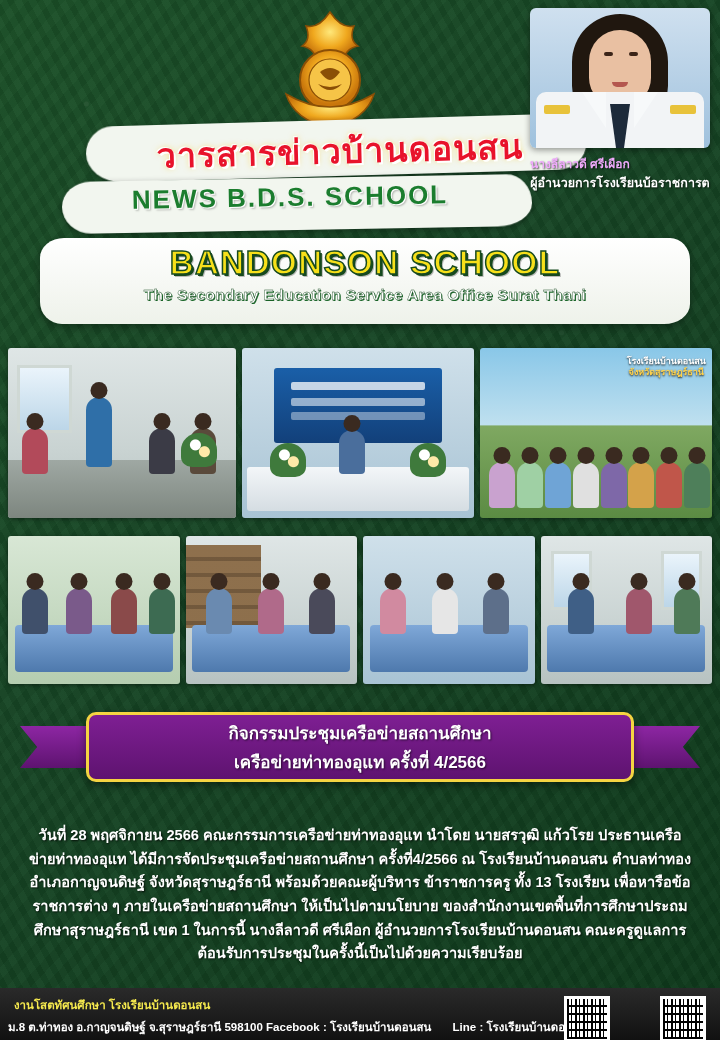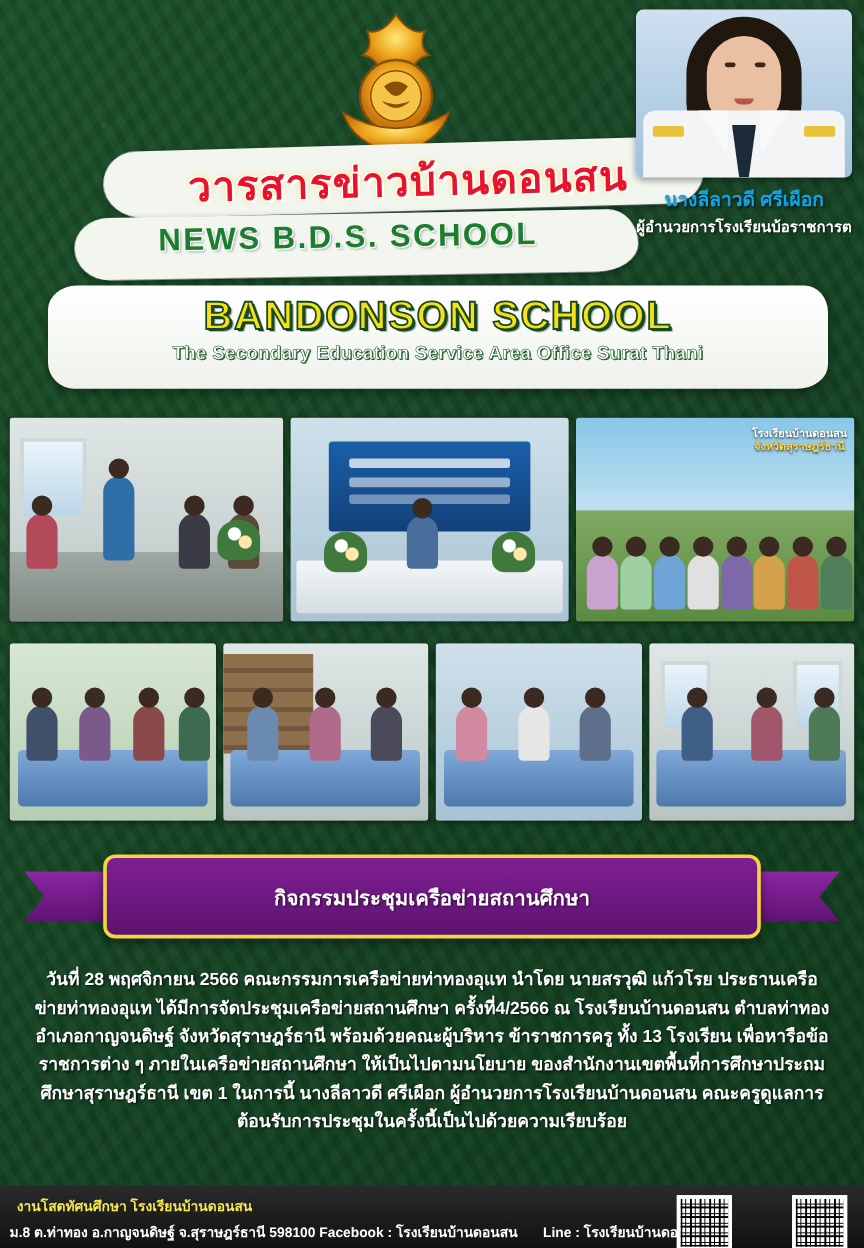--- a/index.html
+++ b/index.html
@@ -134,22 +134,22 @@
   .d-collar-l { left: 52px; border-width: 0 24px 36px 0; border-color: transparent #f7f9fa transparent transparent; }
   .d-collar-r { right: 52px; border-width: 0 0 36px 24px; border-color: transparent transparent transparent #f7f9fa; }
   .d-tie {
     position: absolute; left: 50%; bottom: 0; transform: translateX(-50%);
     width: 20px; height: 44px; background: #1d2a3a; clip-path: polygon(0 0, 100% 0, 70% 100%, 30% 100%);
   }
   .d-epaulet { position: absolute; bottom: 34px; width: 26px; height: 9px; background: #e8c23a; border-radius: 2px;}
   .d-epaulet.l { left: 14px; } .d-epaulet.r { right: 14px; }
 
   .director-name {
-    margin-top: 6px; text-align: center;
-    color: #0ea5e9; font-weight: bold; font-size: 16px;
+    margin-top: 6px; text-align: left;
+    color: #f0abfc; font-weight: bold; font-size: 12px;
     text-shadow: 1px 1px 2px rgba(0,0,0,.7);
   }
   .director-role {
     text-align: center; color: #ffffff; font-weight: bold; font-size: 12.5px;
     text-shadow: 1px 1px 2px rgba(0,0,0,.7);
   }
 
   
   .issue-box {
     position: absolute; right: 22px; top: 238px; width: 156px;
@@ -259,21 +259,21 @@
   .ribbon-l, .ribbon-r {
     position: absolute; top: 726px; width: 78px; height: 42px;
     background: linear-gradient(180deg,#8d26a3 0%, #5e1370 100%);
     box-shadow: 0 2px 5px rgba(0,0,0,.4);
   }
   .ribbon-l { left: 20px; clip-path: polygon(0 0, 100% 0, 100% 100%, 0 100%, 22% 50%); }
   .ribbon-r { right: 20px; clip-path: polygon(0 0, 100% 0, 78% 50%, 100% 100%, 0 100%); }
 
   
   .body-box {
-    position: absolute; left: 16px; top: 800px; width: 688px; height: 168px;
+    position: absolute; left: 16px; top: 818px; width: 688px; height: 168px;
     padding: 6px 10px;
   }
   .body-box p {
     color: #ffffff; font-size: 14.6px; font-weight: bold; line-height: 1.62;
     text-align: center;
     text-shadow: 1px 1px 2px rgba(0,0,0,.75);
   }
 
   
   .footer {
@@ -451,20 +451,21 @@
           <div class="person" style="left:78%; background:#4f7a58; bottom:34%;"></div>
         </div>
       </div>
     </div>
   </div>
 
   <div class="ribbon-l"></div>
   <div class="ribbon-r"></div>
   <div class="activity-banner">
     <div>กิจกรรมประชุมเครือข่ายสถานศึกษา</div>
+    <div>เครือข่ายท่าทองอุแท ครั้งที่ 4/2566</div>
   </div>
 
   <div class="body-box">
     <p>วันที่ 28 พฤศจิกายน 2566 คณะกรรมการเครือข่ายท่าทองอุแท นำโดย นายสรวุฒิ แก้วโรย ประธานเครือข่ายท่าทองอุแท ได้มีการจัดประชุมเครือข่ายสถานศึกษา ครั้งที่4/2566 ณ โรงเรียนบ้านดอนสน ตำบลท่าทอง อำเภอกาญจนดิษฐ์ จังหวัดสุราษฎร์ธานี พร้อมด้วยคณะผู้บริหาร ข้าราชการครู ทั้ง 13 โรงเรียน เพื่อหารือข้อราชการต่าง ๆ ภายในเครือข่ายสถานศึกษา ให้เป็นไปตามนโยบาย ของสำนักงานเขตพื้นที่การศึกษาประถมศึกษาสุราษฎร์ธานี เขต 1 ในการนี้ นางลีลาวดี ศรีเผือก ผู้อำนวยการโรงเรียนบ้านดอนสน คณะครูดูแลการต้อนรับการประชุมในครั้งนี้เป็นไปด้วยความเรียบร้อย</p>
   </div>
 
   <div class="footer">
     <div class="footer-line1">งานโสตทัศนศึกษา โรงเรียนบ้านดอนสน</div>
     <div class="footer-line2">
       <span>ม.8 ต.ท่าทอง อ.กาญจนดิษฐ์ จ.สุราษฎร์ธานี 598100</span>

